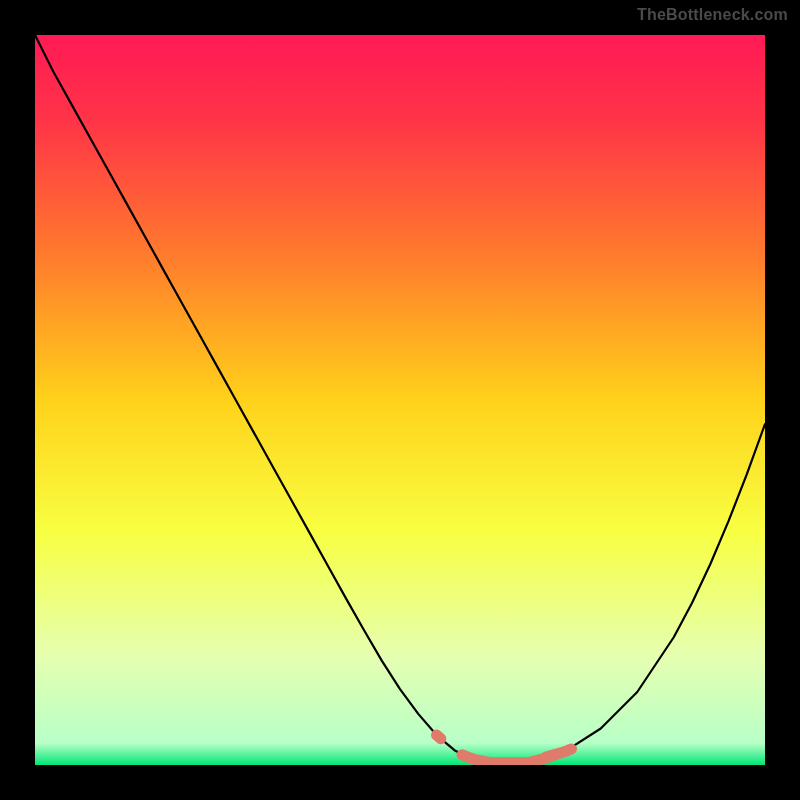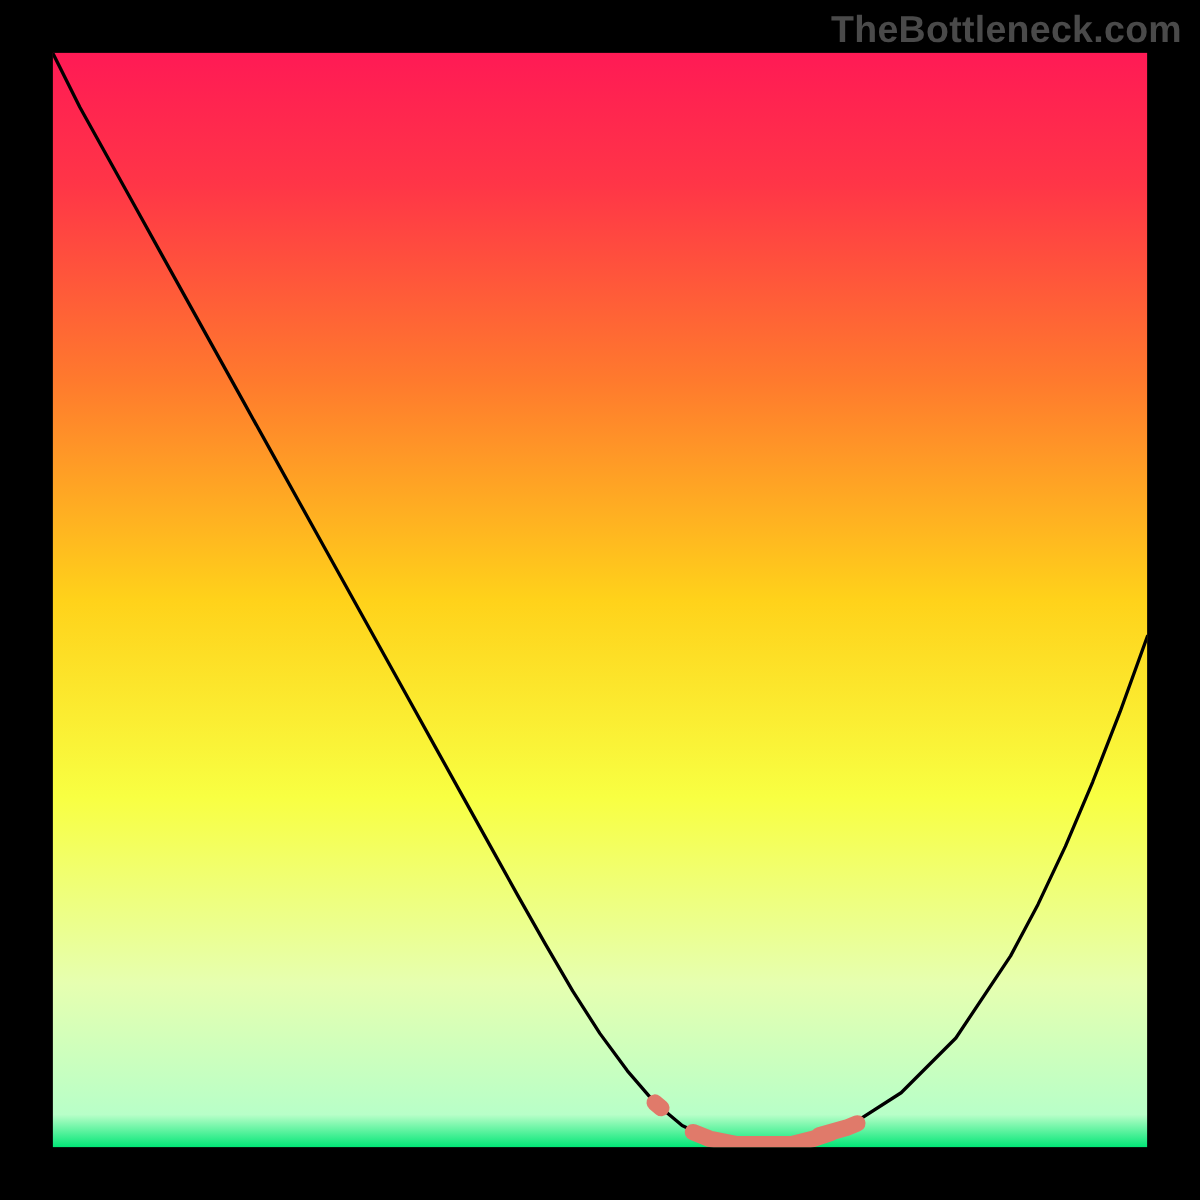--- a/index.html
+++ b/index.html
@@ -15,21 +15,21 @@
     position: relative;
     width: 800px;
     height: 800px;
     background: #000;
   }
   .watermark {
     position: absolute;
     top: 6px;
     right: 12px;
     color: #4a4a4a;
-    font-size: 25px;
+    font-size: 16px;
     font-weight: 700;
     letter-spacing: 0.2px;
     z-index: 10;
   }
   .plot-area {
     position: absolute;
     left: 35px;
     top: 35px;
     width: 730px;
     height: 730px;

